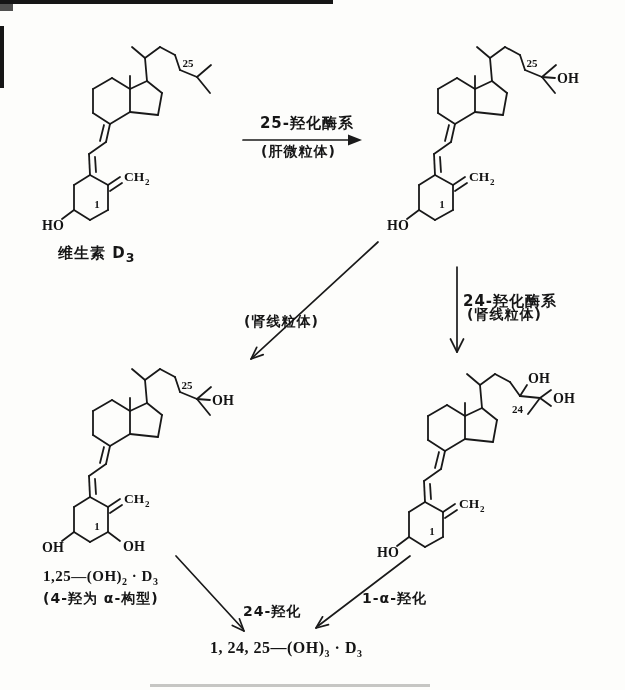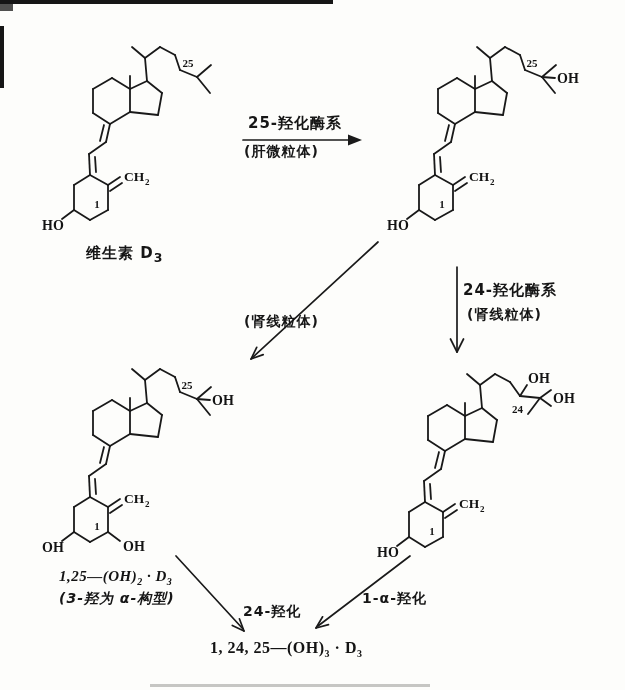--- a/index.html
+++ b/index.html
@@ -233,35 +233,35 @@
       <line x1="165" y1="63" x2="153" y2="79"></line>
       <text x="2" y="222" class="atom" text-anchor="start">HO</text>
       <text x="84" y="173" class="ch" text-anchor="start">CH</text>
       <text x="105" y="177" class="atom-sub" text-anchor="start">2</text>
       <text x="57" y="200" class="num" text-anchor="middle">1</text>
       <text x="148" y="78" class="num" text-anchor="end">24</text>
       <text x="153" y="48" class="atom" text-anchor="start">OH</text>
       <text x="178" y="68" class="atom" text-anchor="start">OH</text>
     </svg>
 
-  <div class="lbl cjk big" style="left:58px;top:244px;margin-left:28px;">维生素 D<sub>3</sub></div>
-
-
-  <div class="lbl caption-block" style="left:59px;top:568px;font-style:italic;">
+  <div class="lbl cjk big" style="left:58px;top:244px;">维生素 D<sub>3</sub></div>
+
+
+  <div class="lbl caption-block" style="left:43px;top:568px;">
     <div class="line formula">1,25—(OH)<sub>2</sub> · D<sub>3</sub></div>
-    <div class="line cjk">(3-羟为 α-构型)</div>
+    <div class="line cjk">(4-羟为 α-构型)</div>
   </div>
 
 
   <div class="lbl formula big" style="left:210px;top:639px;">1, 24, 25—(OH)<sub>3</sub> · D<sub>3</sub></div>
 
-  <div class="lbl cjk big" style="left:248px;top:114px;width:106px;text-align:left;">25-羟化酶系</div>
-  <div class="lbl cjk" style="left:244px;top:143px;">(肝微粒体)</div>
+  <div class="lbl cjk big" style="left:248px;top:114px;width:106px;text-align:right;">25-羟化酶系</div>
+  <div class="lbl cjk" style="left:261px;top:143px;">(肝微粒体)</div>
 
   <div class="lbl cjk" style="left:244px;top:313px;">(肾线粒体)</div>
 
-  <div class="lbl cjk big" style="left:463px;top:281px;">24-羟化酶系</div>
+  <div class="lbl cjk big" style="left:463px;top:292px;">24-羟化酶系</div>
   <div class="lbl cjk" style="left:467px;top:306px;">(肾线粒体)</div>
 
   <div class="lbl cjk" style="left:243px;top:603px;">24-羟化</div>
   <div class="lbl cjk" style="left:362px;top:590px;">1-α-羟化</div>
 
 </div>
 
 </body></html>

